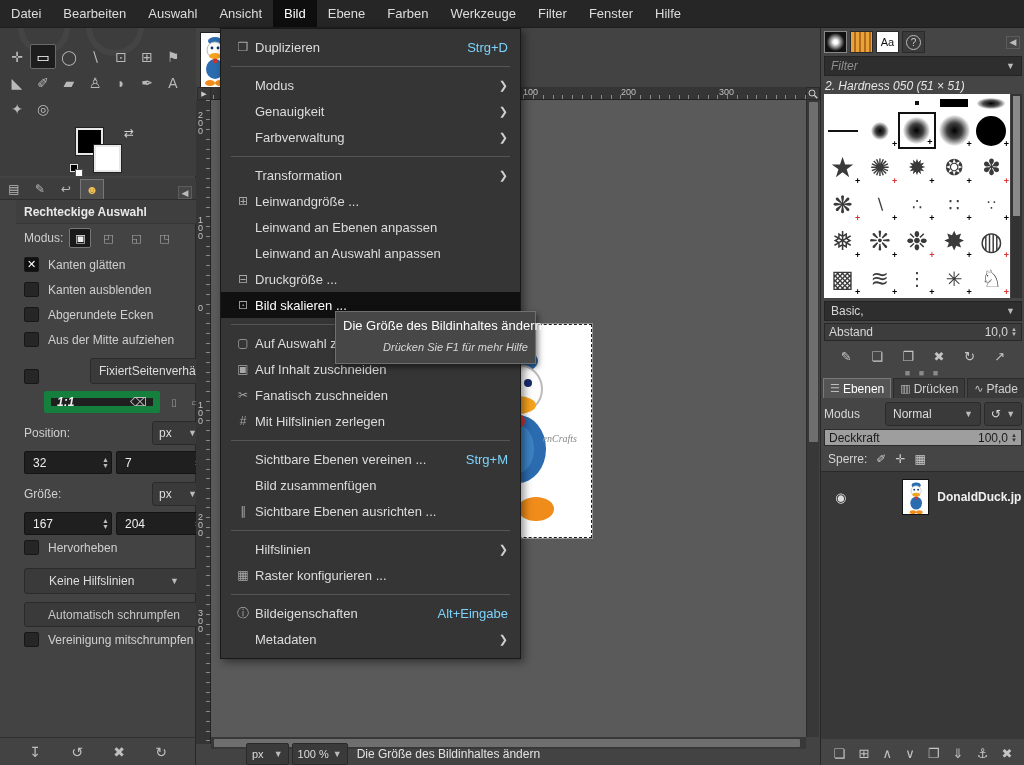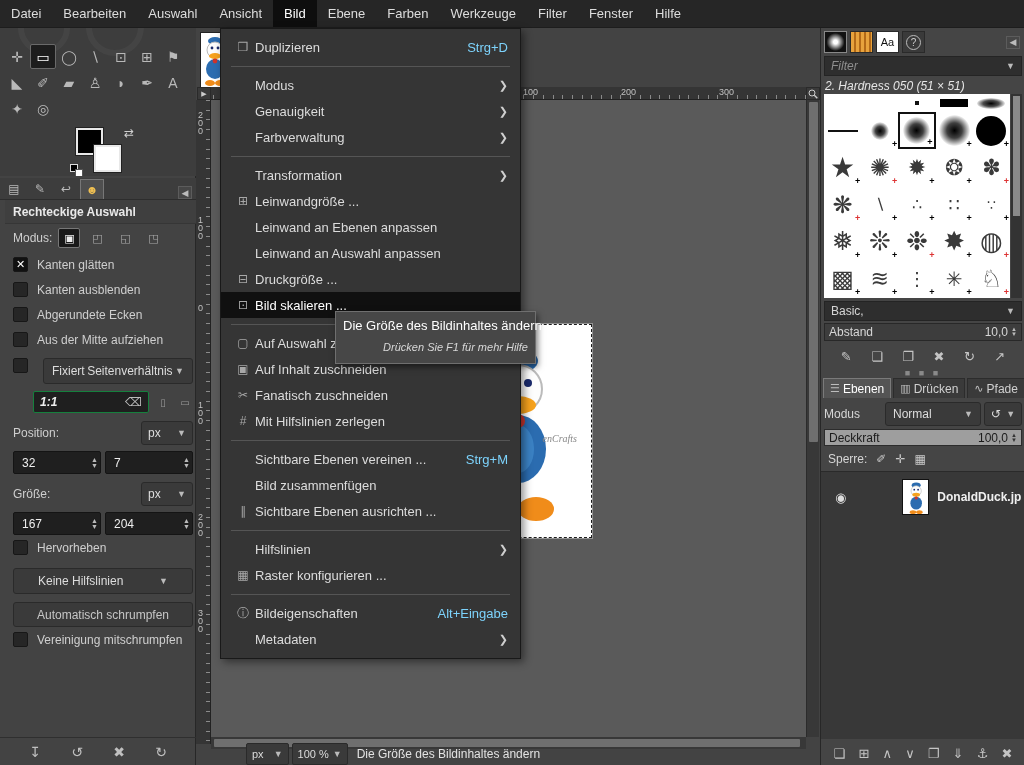--- a/index.html
+++ b/index.html
@@ -24,36 +24,36 @@
   #bg-swatch{position:absolute;left:22px;top:19px;width:27px;height:27px;background:#fff;border:2px solid #e8e8e8;outline:1px solid #222;}
   #swap-colors{position:absolute;left:52px;top:0;color:#cfcfcf;font-size:12px;}
   #default-colors{position:absolute;left:-2px;top:34px;font-size:9px;color:#ddd;}
   .mini-b{position:absolute;width:8px;height:8px;background:#000;border:1px solid #ddd;left:0;top:4px;}
   .mini-w{position:absolute;width:8px;height:8px;background:#fff;border:1px solid #555;left:5px;top:9px;}
   #left-dock-tabs{position:absolute;left:0;top:150px;width:196px;height:22px;background:#3d3d3d;display:flex;align-items:flex-end;border-bottom:1px solid #2d2d2d;}
   .ldtab{width:24px;height:20px;display:flex;align-items:center;justify-content:center;font-size:12px;color:#bbb;margin-left:2px;}
   .ldtab.selected{background:#4f4f4f;border:1px solid #777;border-bottom:none;color:#f0c052;}
   .dock-collapse{margin-left:auto;margin-right:4px;color:#bbb;font-size:9px;border:1px solid #5c5c5c;width:14px;height:13px;display:flex;align-items:center;justify-content:center;background:#464646;}
   
-  #tool-options{position:absolute;left:5px;top:172px;width:196px;height:540px;color:#cfcfcf;font-size:12px;}
+  #tool-options{position:absolute;left:16px;top:172px;width:196px;height:540px;color:#cfcfcf;font-size:12px;}
   #to-title{padding:5px 8px 4px;font-weight:bold;color:#e9e9e9;background:#3f3f3f;border-bottom:1px solid #363636;}
   #mode-row{display:flex;align-items:center;padding:4px 8px;}
   .mode-btn{width:22px;height:20px;margin-left:6px;display:flex;align-items:center;justify-content:center;color:#aaa;font-size:11px;border-radius:2px;}
   .mode-btn.selected{background:#191919;border:1px solid #777;color:#eee;}
   .chk-row{display:flex;align-items:center;padding:5px 8px;height:25px;}
   .checkbox{width:15px;height:15px;background:#262626;border:1px solid #171717;border-radius:2px;margin-right:9px;
     display:flex;align-items:center;justify-content:center;color:#fff;font-size:11px;font-weight:bold;flex:0 0 15px;}
   .checkbox .mark{display:none;}
   .checkbox.on{background:#111;}
   .checkbox.on .mark{display:block;}
   .field-btn{background:#3a3a3a;border:1px solid #2a2a2a;border-radius:3px;color:#ddd;display:flex;align-items:center;}
-  #fixed-row{display:flex;align-items:flex-start;margin:6px 8px 0;}
+  #fixed-row{display:flex;align-items:flex-end;margin:6px 8px 0;gap:36px;}
   #fixed-btn{flex:1;height:26px;padding:0 8px;justify-content:space-between;margin-left:6px;}
   #ratio-row{display:flex;align-items:center;margin:7px 8px 0 28px;}
-  #ratio-input{flex:1;height:22px;background:#1f1f1f;border:1px solid #15803d;border-radius:2px;color:#eee;
+  #ratio-input{flex:1;height:22px;background:#1f1f1f;border:7px solid #15803d;border-radius:2px;color:#eee;
     font-style:italic;font-weight:bold;display:flex;align-items:center;padding:0 6px;}
   #ratio-input .clear{margin-left:auto;color:#bbb;font-style:normal;font-weight:normal;}
   .mini-btn{width:16px;height:16px;margin-left:6px;display:flex;align-items:center;justify-content:center;color:#9a9a9a;font-size:10px;}
   .unit-row{display:flex;align-items:center;justify-content:space-between;margin:8px 8px 0;}
   .unit-dd{width:52px;height:24px;padding:0 6px;justify-content:space-between;}
   .spin-row{display:flex;margin:6px 8px 0;}
   .spin{flex:1;height:23px;background:#1f1f1f;border:1px solid #141414;border-radius:2px;color:#eee;
     display:flex;align-items:center;padding:0 2px 0 8px;}
   .spin + .spin{margin-left:4px;}
   .spin .arrows{margin-left:auto;display:flex;flex-direction:column;font-size:7px;line-height:6px;color:#bbb;text-align:center;}

